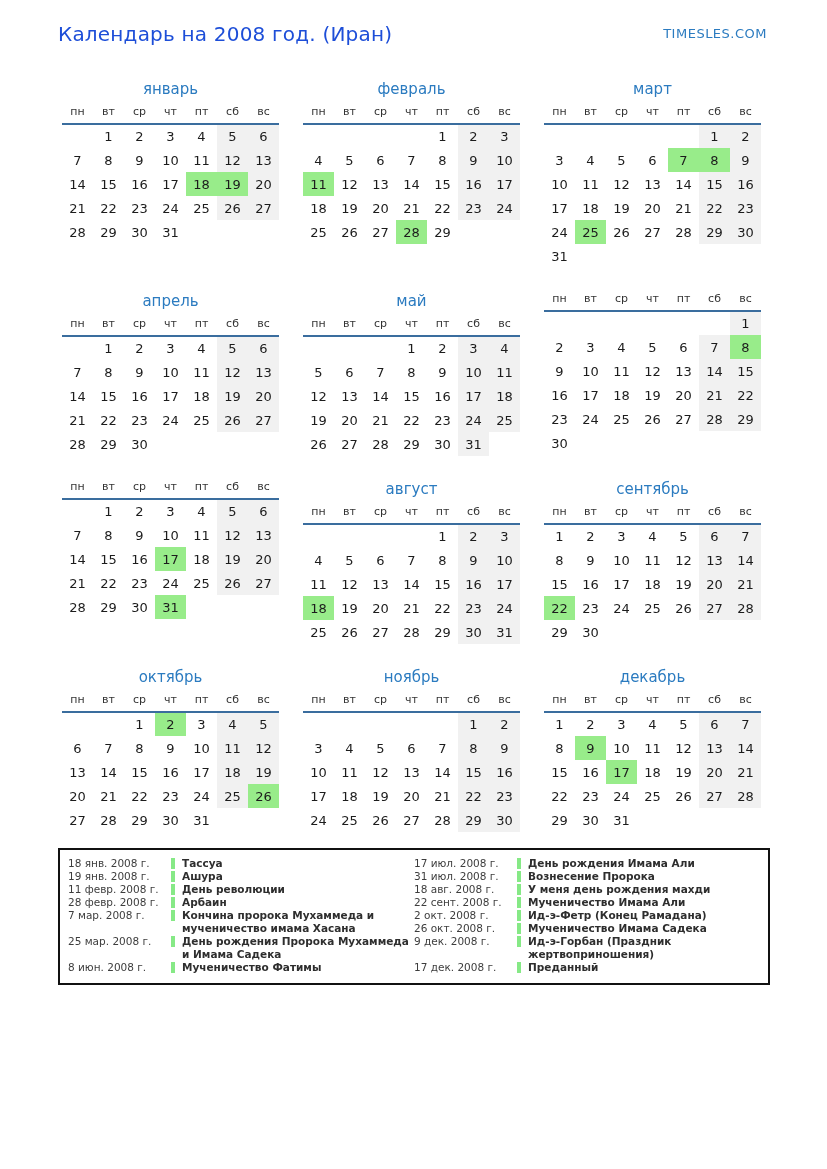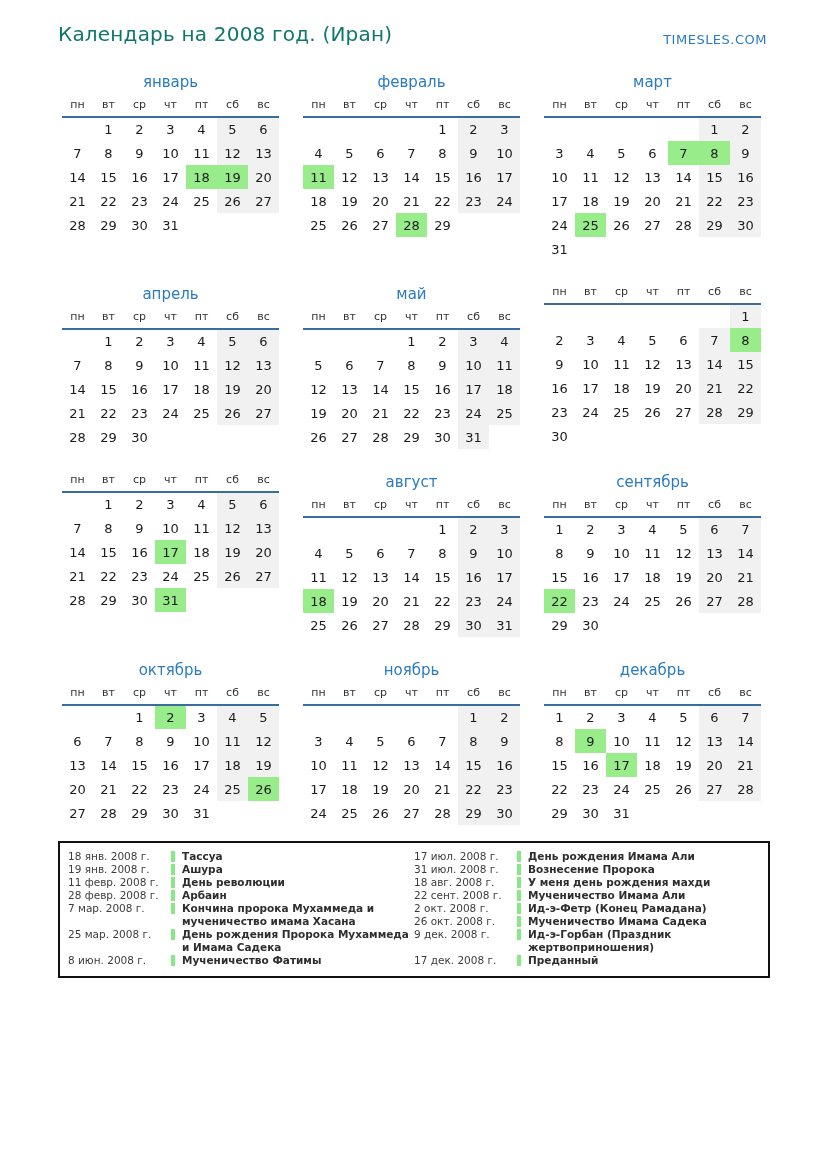--- a/index.html
+++ b/index.html
@@ -8,25 +8,25 @@
     width: 827px; height: 1169px;
     font-family: "DejaVu Sans", "Liberation Sans", sans-serif;
     color: #222;
     position: relative;
     overflow: hidden;
   }
   .page-header {
     display: flex; justify-content: space-between; align-items: flex-start;
     padding: 22px 60px 0 58px;
   }
-  .page-title { font-size: 20px; color: #0f766e; font-weight: 400; letter-spacing: .2px; }
-  .site-link { font-size: 13px; color: #2b7bc0; text-decoration: none; letter-spacing: .5px; margin-top: 10px; }
+  .page-title { font-size: 20px; color: #1d4ed8; font-weight: 400; letter-spacing: .2px; }
+  .site-link { font-size: 13px; color: #2b7bc0; text-decoration: none; letter-spacing: .5px; margin-top: 4px; }
 
   .calendar-grid {
-    margin: 26px 0 0 62px;
+    margin: 34px 0 0 62px;
     display: grid;
     grid-template-columns: repeat(3, 217px);
     column-gap: 18px;
     row-gap: 26px;
     width: 695px;
     gap: 24px;
   }
   .month { width: 217px; }
   .month-title {
     text-align: center; color: #2b7bc0; font-size: 15px;

